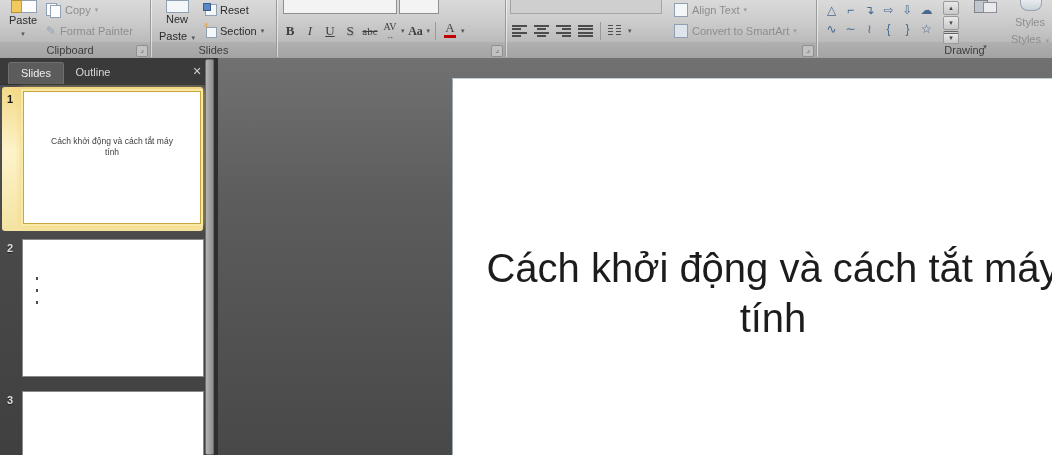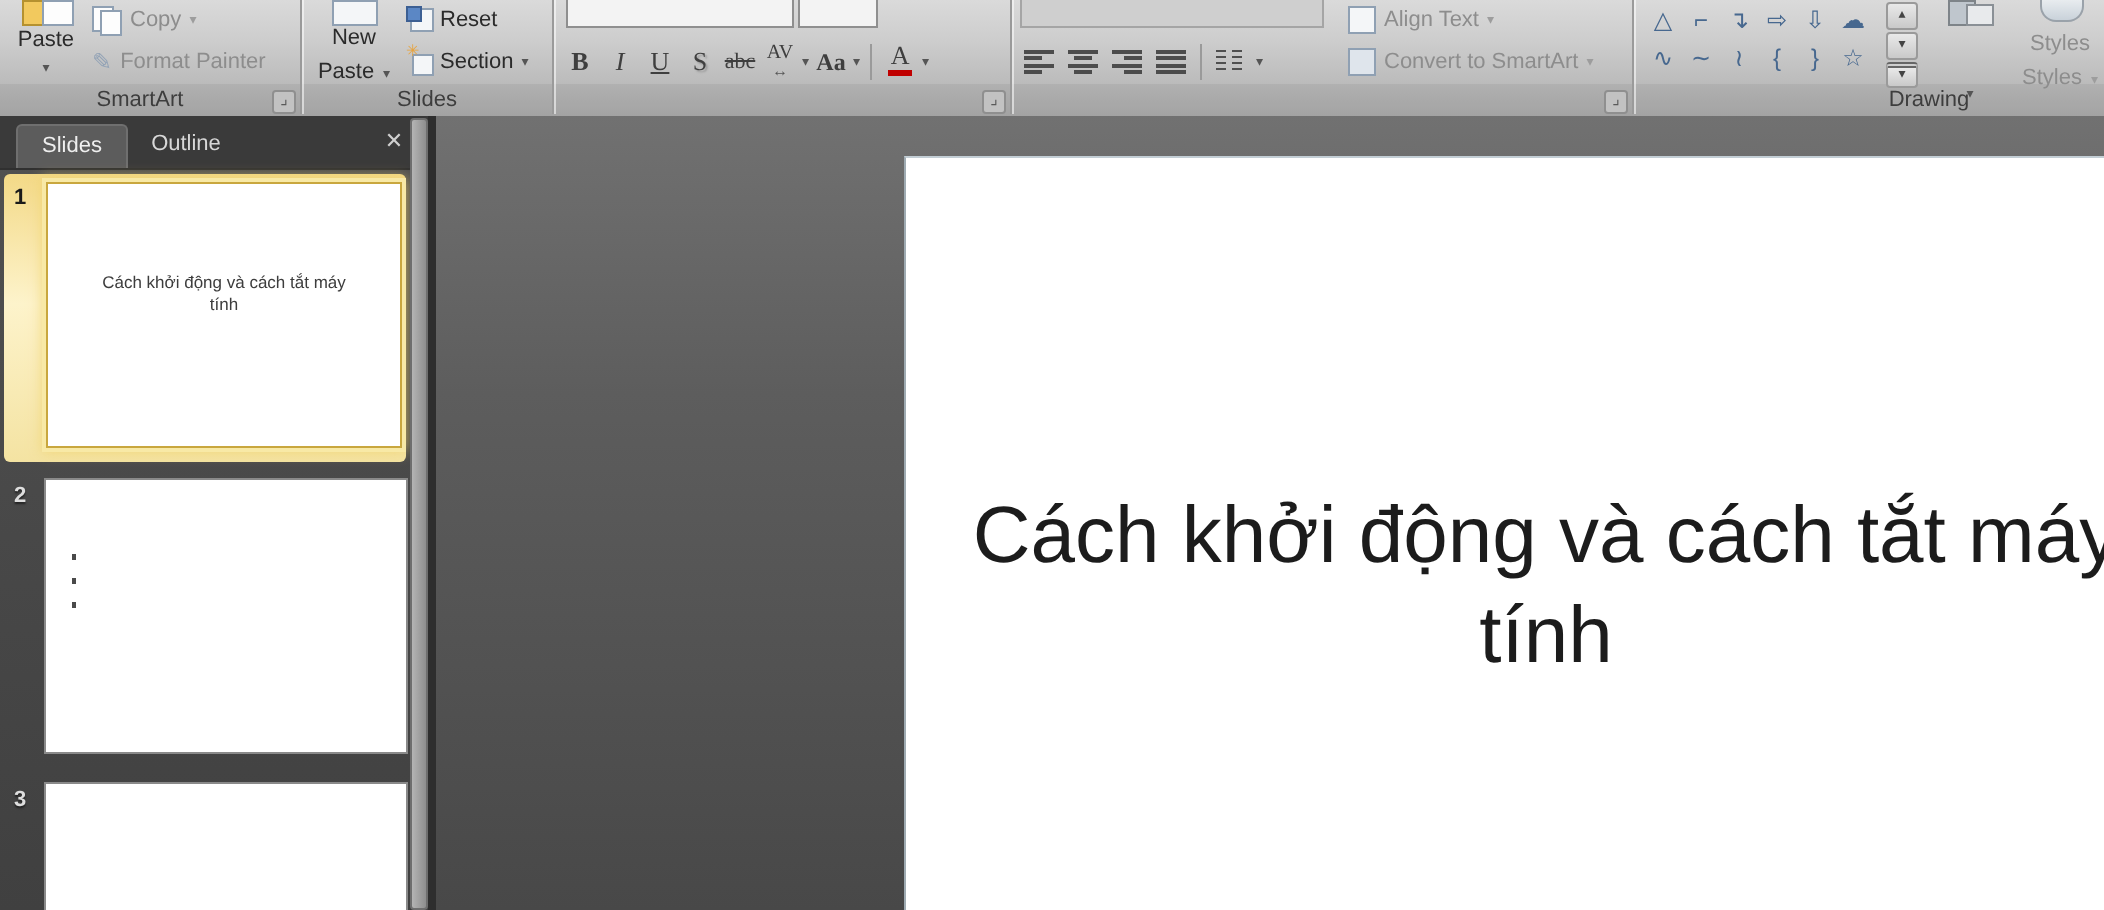--- a/index.html
+++ b/index.html
@@ -93,21 +93,21 @@
         <span class="abs pg ico-copy1" style="left:0;top:1px;"></span>
         <span class="abs pg ico-copy2"></span>
       </span>
       <span class="btn-label disabled">Copy</span>
       <span class="dd disabled">▾</span>
     </div>
     <div class="abs rowflex" style="left:46px;top:23px;height:15px;">
       <span class="brush">✎</span>
       <span class="btn-label disabled">Format Painter</span>
     </div>
-    <div class="abs group-label" style="left:0;width:140px;">SmartArt</div>
+    <div class="abs group-label" style="left:0;width:140px;">Clipboard</div>
     <div class="abs launcher" style="left:136px;top:45px;">⌟</div>
   </div>
   <div class="abs group-sep" style="left:150px;"></div>
 
   <div class="abs" style="left:151px;top:0;width:125px;height:58px;">
     <div class="abs bigbtn" style="left:3px;top:0;width:46px;height:42px;">
       <div class="abs cuticon" style="left:12px;top:0;width:21px;height:11px;"></div>
       <div class="abs btn-label" style="left:0;top:13px;width:46px;">New</div>
       <div class="abs" style="left:0;top:26px;width:46px;text-align:center;">
         <span class="btn-label">Paste</span>

